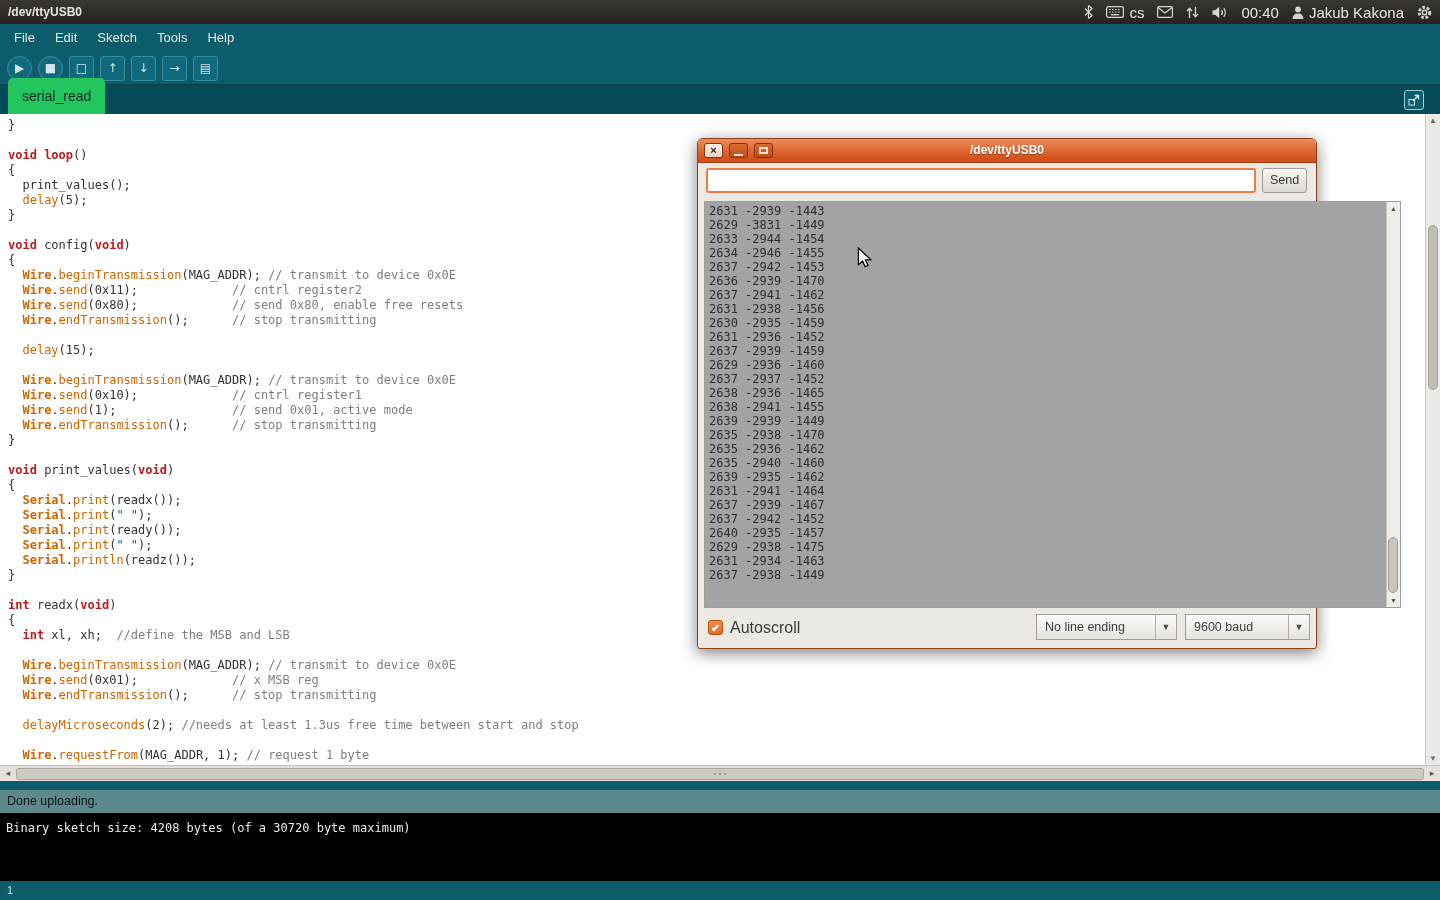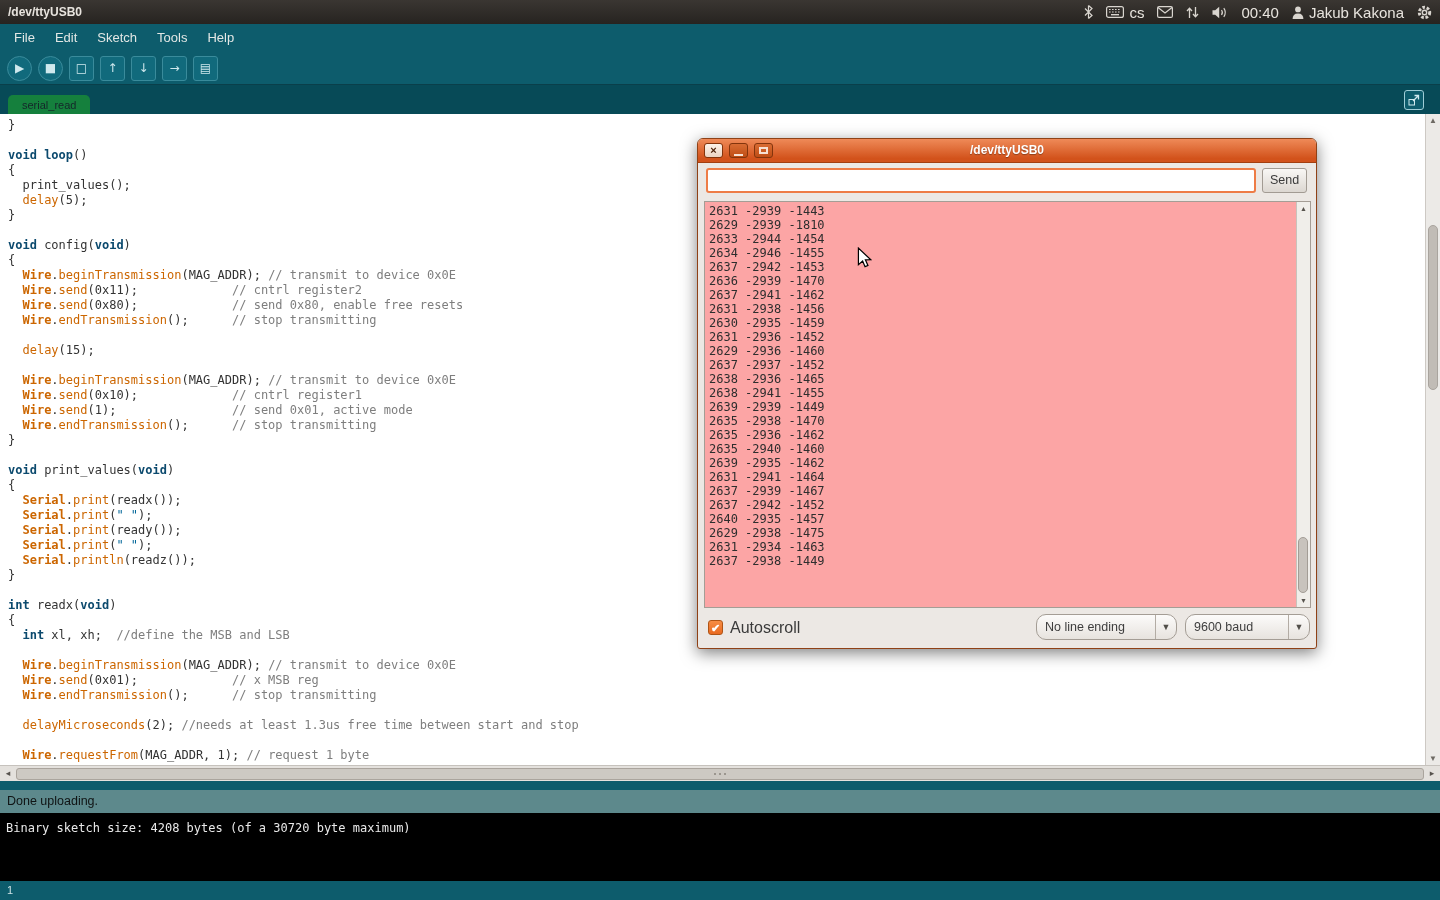--- a/index.html
+++ b/index.html
@@ -15,28 +15,28 @@
 
   
   #menubar{position:absolute;top:24px;left:0;right:0;height:28px;background:#0d5c6c;display:flex;align-items:center;padding-left:4px;z-index:5;}
   .menu-item{color:#e2e7e5;font-size:13px;padding:0 10px;line-height:28px;}
   #toolbar{position:absolute;top:52px;left:0;right:0;height:32px;background:#0d5c6c;display:flex;align-items:center;gap:6px;padding-left:7px;z-index:5;}
   .tb-btn{width:25px;height:25px;background:#116a7c;border:1px solid #3a8b9b;display:flex;align-items:center;justify-content:center;color:#cfe9ee;}
   .tb-btn.round{border-radius:50%;}
   .tb-btn.square{border-radius:3px;}
   .tb-glyph{font-size:12px;line-height:1;font-family:"DejaVu Sans",sans-serif;}
   #tabstrip{position:absolute;top:84px;left:0;right:0;height:30px;background:#074a57;border-top:1px solid #0a3f4a;z-index:5;}
-  .tab-active{position:absolute;left:8px;bottom:0;height:19px;background:#15803d;border-radius:5px 5px 0 0;color:#15262a;font-size:11px;display:flex;align-items:center;justify-content:center;padding:0 14px;}
+  .tab-active{position:absolute;left:8px;bottom:0;height:36px;background:#22c55e;border-radius:5px 5px 0 0;color:#15262a;font-size:14px;display:flex;align-items:center;justify-content:center;padding:0 14px;}
   #tab-menu-btn{position:absolute;right:16px;top:5px;width:20px;height:20px;border:1px solid #9fcdd6;border-radius:3px;display:flex;align-items:center;justify-content:center;background:#0d5c6c;}
 
   
   #editor{position:absolute;top:114px;left:0;width:1440px;height:651px;background:#fff;}
   #code-lines{position:absolute;top:4px;left:8px;right:20px;font-family:"DejaVu Sans Mono",monospace;font-size:12px;line-height:15px;color:#333;}
   .code-line{white-space:pre;height:15px;}
-  .kw{color:#0c4a6e;font-weight:bold;}
+  .kw{color:#b91c1c;font-weight:bold;}
   .fn{color:#cc6600;}
   .lib{color:#cc6600;font-weight:bold;margin-top:13px;}
   .cmt{color:#7e7e7e;}
   .str{color:#006699;}
   #editor-vscroll{position:absolute;right:0;top:0;width:15px;height:651px;background:#eceae7;border-left:1px solid #cdc9c4;}
   #editor-vthumb{position:absolute;left:2px;top:111px;width:10px;height:165px;background:#c1bcb6;border:1px solid #a9a49e;border-radius:5px;}
   .vstep{position:absolute;left:0;width:14px;height:13px;color:#6e6a64;font-size:8px;text-align:center;line-height:13px;}
   .vstep.top{top:0;}  .vstep.bottom{bottom:0;}
 
   
@@ -55,31 +55,31 @@
   #sw-titlebar{position:absolute;top:0;left:0;right:0;height:24px;background:linear-gradient(#ef8a58,#d2521b 85%);border-radius:5px 5px 0 0;border-bottom:1px solid #a33f10;}
   #sw-title{text-align:center;color:#fff;font-weight:bold;font-size:12px;line-height:23px;text-shadow:0 1px 1px rgba(0,0,0,.35);}
   .sw-btns{position:absolute;left:6px;top:4px;display:flex;gap:6px;}
   .sw-btn{width:19px;height:15px;border-radius:3px;border:1px solid #83340c;display:flex;align-items:center;justify-content:center;}
   #sw-close{background:linear-gradient(#fdf3ea,#ecd3c2);color:#4c2108;font-size:11px;font-weight:bold;line-height:1;}
   #sw-min,#sw-max{background:linear-gradient(#d96c33,#bf4d15);}
   #sw-min i{display:block;width:9px;height:2px;background:#f7e0d2;margin-top:8px;}
   #sw-max i{display:block;width:9px;height:7px;border:2px solid #f7e0d2;}
   #sw-input{position:absolute;left:8px;top:29px;width:550px;height:25px;border:2px solid #ee7c46;border-radius:3px;background:#fff;font-size:13px;padding:0 5px;outline:none;font-family:"Liberation Sans",sans-serif;}
   #sw-send{position:absolute;right:9px;top:29px;width:45px;height:25px;background:linear-gradient(#f9f7f5,#dcd7d1);border:1px solid #a29b93;border-radius:3px;font-size:12.5px;color:#3b3b3b;text-align:center;line-height:23px;}
-  #sw-output{position:absolute;left:6px;top:62px;width:607px;height:407px;background:#fca5a5;border:1px solid #a49d95;}
+  #sw-output{position:absolute;left:6px;top:62px;width:697px;height:407px;background:#a3a3a3;border:1px solid #a49d95;}
   #serial-lines{position:absolute;top:2px;left:4px;right:16px;font-family:"DejaVu Sans Mono",monospace;font-size:12px;line-height:14px;color:#2e2e2e;overflow:hidden;}
   .serial-line{white-space:pre;height:14px;}
   #sw-vscroll{position:absolute;right:0;top:0;bottom:0;width:14px;background:#f0eeea;border-left:1px solid #c8c3bc;}
   .swstep{position:absolute;left:0;width:13px;height:13px;font-size:7px;color:#57534e;text-align:center;line-height:13px;}
   .swstep.top{top:0;} .swstep.bottom{bottom:0;}
   #sw-vthumb{position:absolute;left:1px;bottom:14px;width:10px;height:56px;background:#c8c3bd;border:1px solid #a39d96;border-radius:5px;}
   #sw-bottom{position:absolute;left:0;right:0;bottom:0;height:42px;}
   #sw-check{position:absolute;left:10px;top:14px;width:15px;height:15px;background:linear-gradient(#f68d45,#e96a20);border:1px solid #b05415;border-radius:3px;color:#fff;font-size:11px;line-height:14px;text-align:center;font-weight:bold;}
   #sw-autoscroll-label{position:absolute;left:32px;top:14px;font-size:16px;color:#3a3a3a;line-height:15px;}
-  .combo{position:absolute;top:8px;height:26px;background:linear-gradient(#fcfbfa,#e7e3de);border:1px solid #a49d95;border-radius:10px;font-size:12.5px;color:#3e3e3e;}
+  .combo{position:absolute;top:8px;height:26px;background:linear-gradient(#fcfbfa,#e7e3de);border:1px solid #a49d95;border-radius:0;font-size:12.5px;color:#3e3e3e;}
   #combo-ending{left:338px;width:141px;}
   #combo-baud{left:487px;width:125px;}
   .combo .cval{position:absolute;left:8px;top:0;right:24px;line-height:24px;overflow:hidden;white-space:nowrap;}
   .combo .carrow{position:absolute;right:0;top:0;width:21px;height:100%;border-left:1px solid #b3aca4;text-align:center;line-height:24px;font-size:9px;color:#514e49;}
 
   
   #cursor{position:absolute;left:857px;top:247px;z-index:60;}
 </style>
 </head>
 <body>
@@ -279,29 +279,30 @@
       </div>
       <div id="sw-title">/dev/ttyUSB0</div>
     </div>
 
     <input id="sw-input" type="text" value="" style="">
     <div id="sw-send"><span>Send</span></div>
 
     <div id="sw-output">
       <div id="serial-lines">
           <div class="serial-line">2631 -2939 -1443</div>
-          <div class="serial-line">2629 -2939 -1810</div>
+          <div class="serial-line">2629 -3831 -1449</div>
           <div class="serial-line">2633 -2944 -1454</div>
           <div class="serial-line">2634 -2946 -1455</div>
           <div class="serial-line">2637 -2942 -1453</div>
           <div class="serial-line">2636 -2939 -1470</div>
           <div class="serial-line">2637 -2941 -1462</div>
           <div class="serial-line">2631 -2938 -1456</div>
           <div class="serial-line">2630 -2935 -1459</div>
           <div class="serial-line">2631 -2936 -1452</div>
+          <div class="serial-line">2637 -2939 -1459</div>
           <div class="serial-line">2629 -2936 -1460</div>
           <div class="serial-line">2637 -2937 -1452</div>
           <div class="serial-line">2638 -2936 -1465</div>
           <div class="serial-line">2638 -2941 -1455</div>
           <div class="serial-line">2639 -2939 -1449</div>
           <div class="serial-line">2635 -2938 -1470</div>
           <div class="serial-line">2635 -2936 -1462</div>
           <div class="serial-line">2635 -2940 -1460</div>
           <div class="serial-line">2639 -2935 -1462</div>
           <div class="serial-line">2631 -2941 -1464</div>

